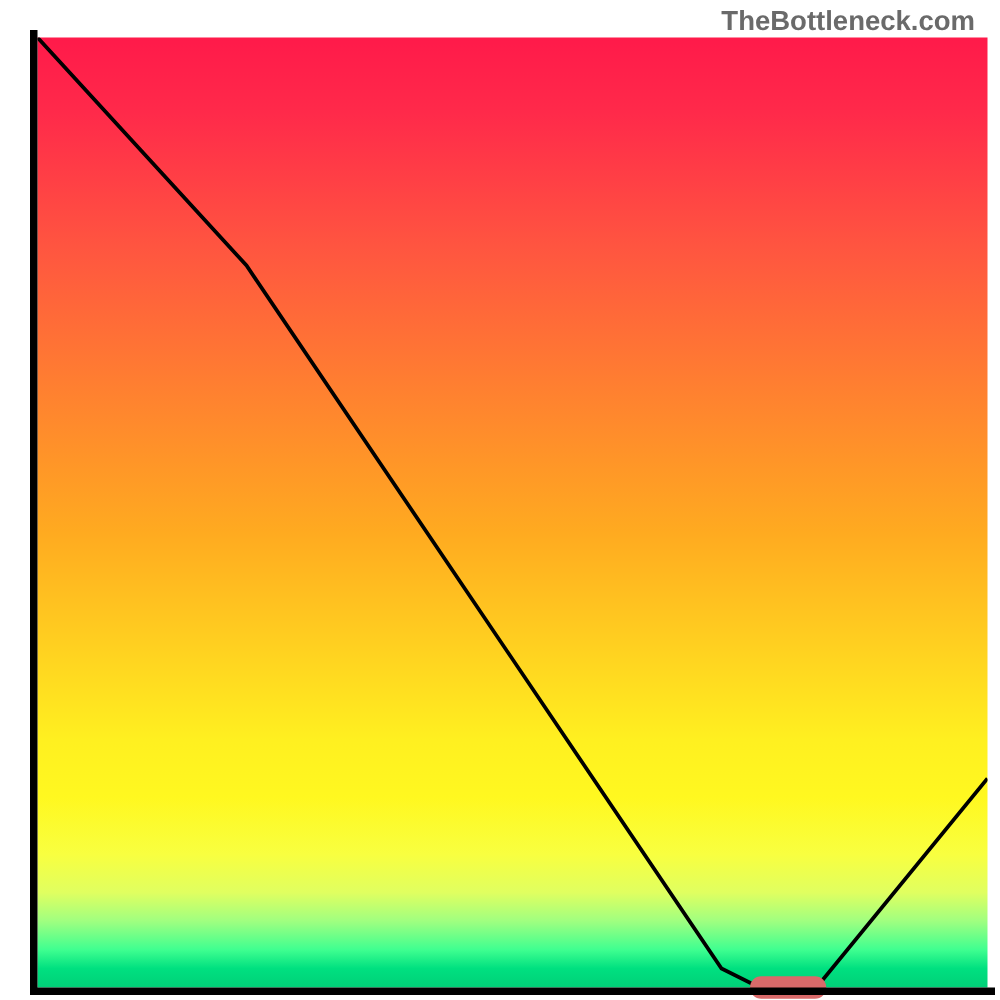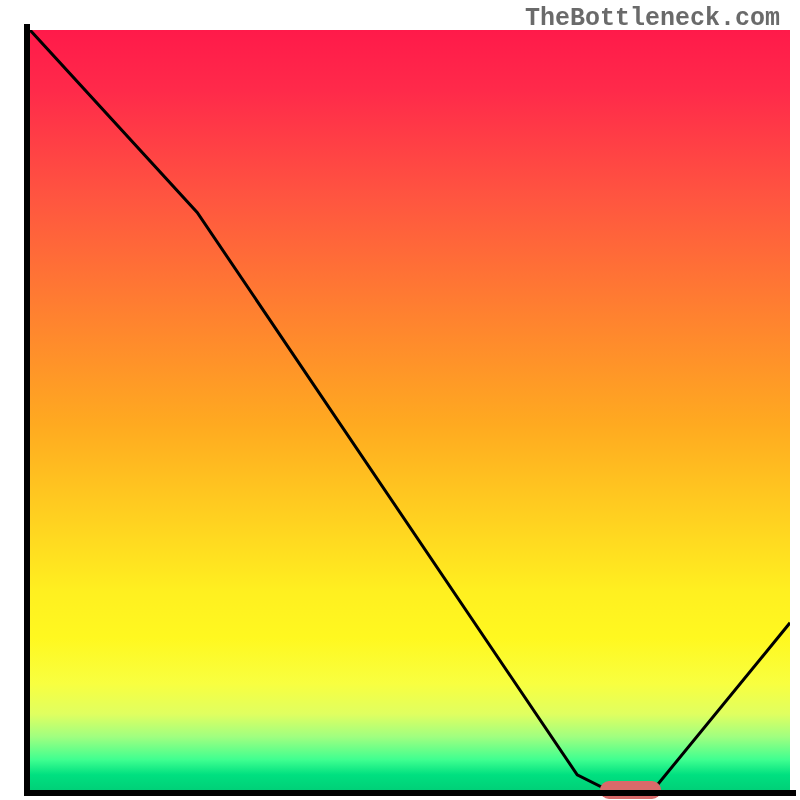--- a/index.html
+++ b/index.html
@@ -8,25 +8,24 @@
     height: 800px;
     background: #ffffff;
     font-family: Arial, sans-serif;
     position: relative;
     overflow: hidden;
   }
   .watermark {
     position: absolute;
     top: 4px;
     right: 20px;
-    font-size: 25px;
+    font-size: 22px;
     font-weight: bold;
     color: #6a6a6a;
     z-index: 10;
-    font-family: Liberation Mono, monospace;
   }
   .plot-area {
     position: absolute;
     left: 30px;
     top: 30px;
     width: 760px;
     height: 760px;
   }
   .gradient-bg {
     position: absolute;

